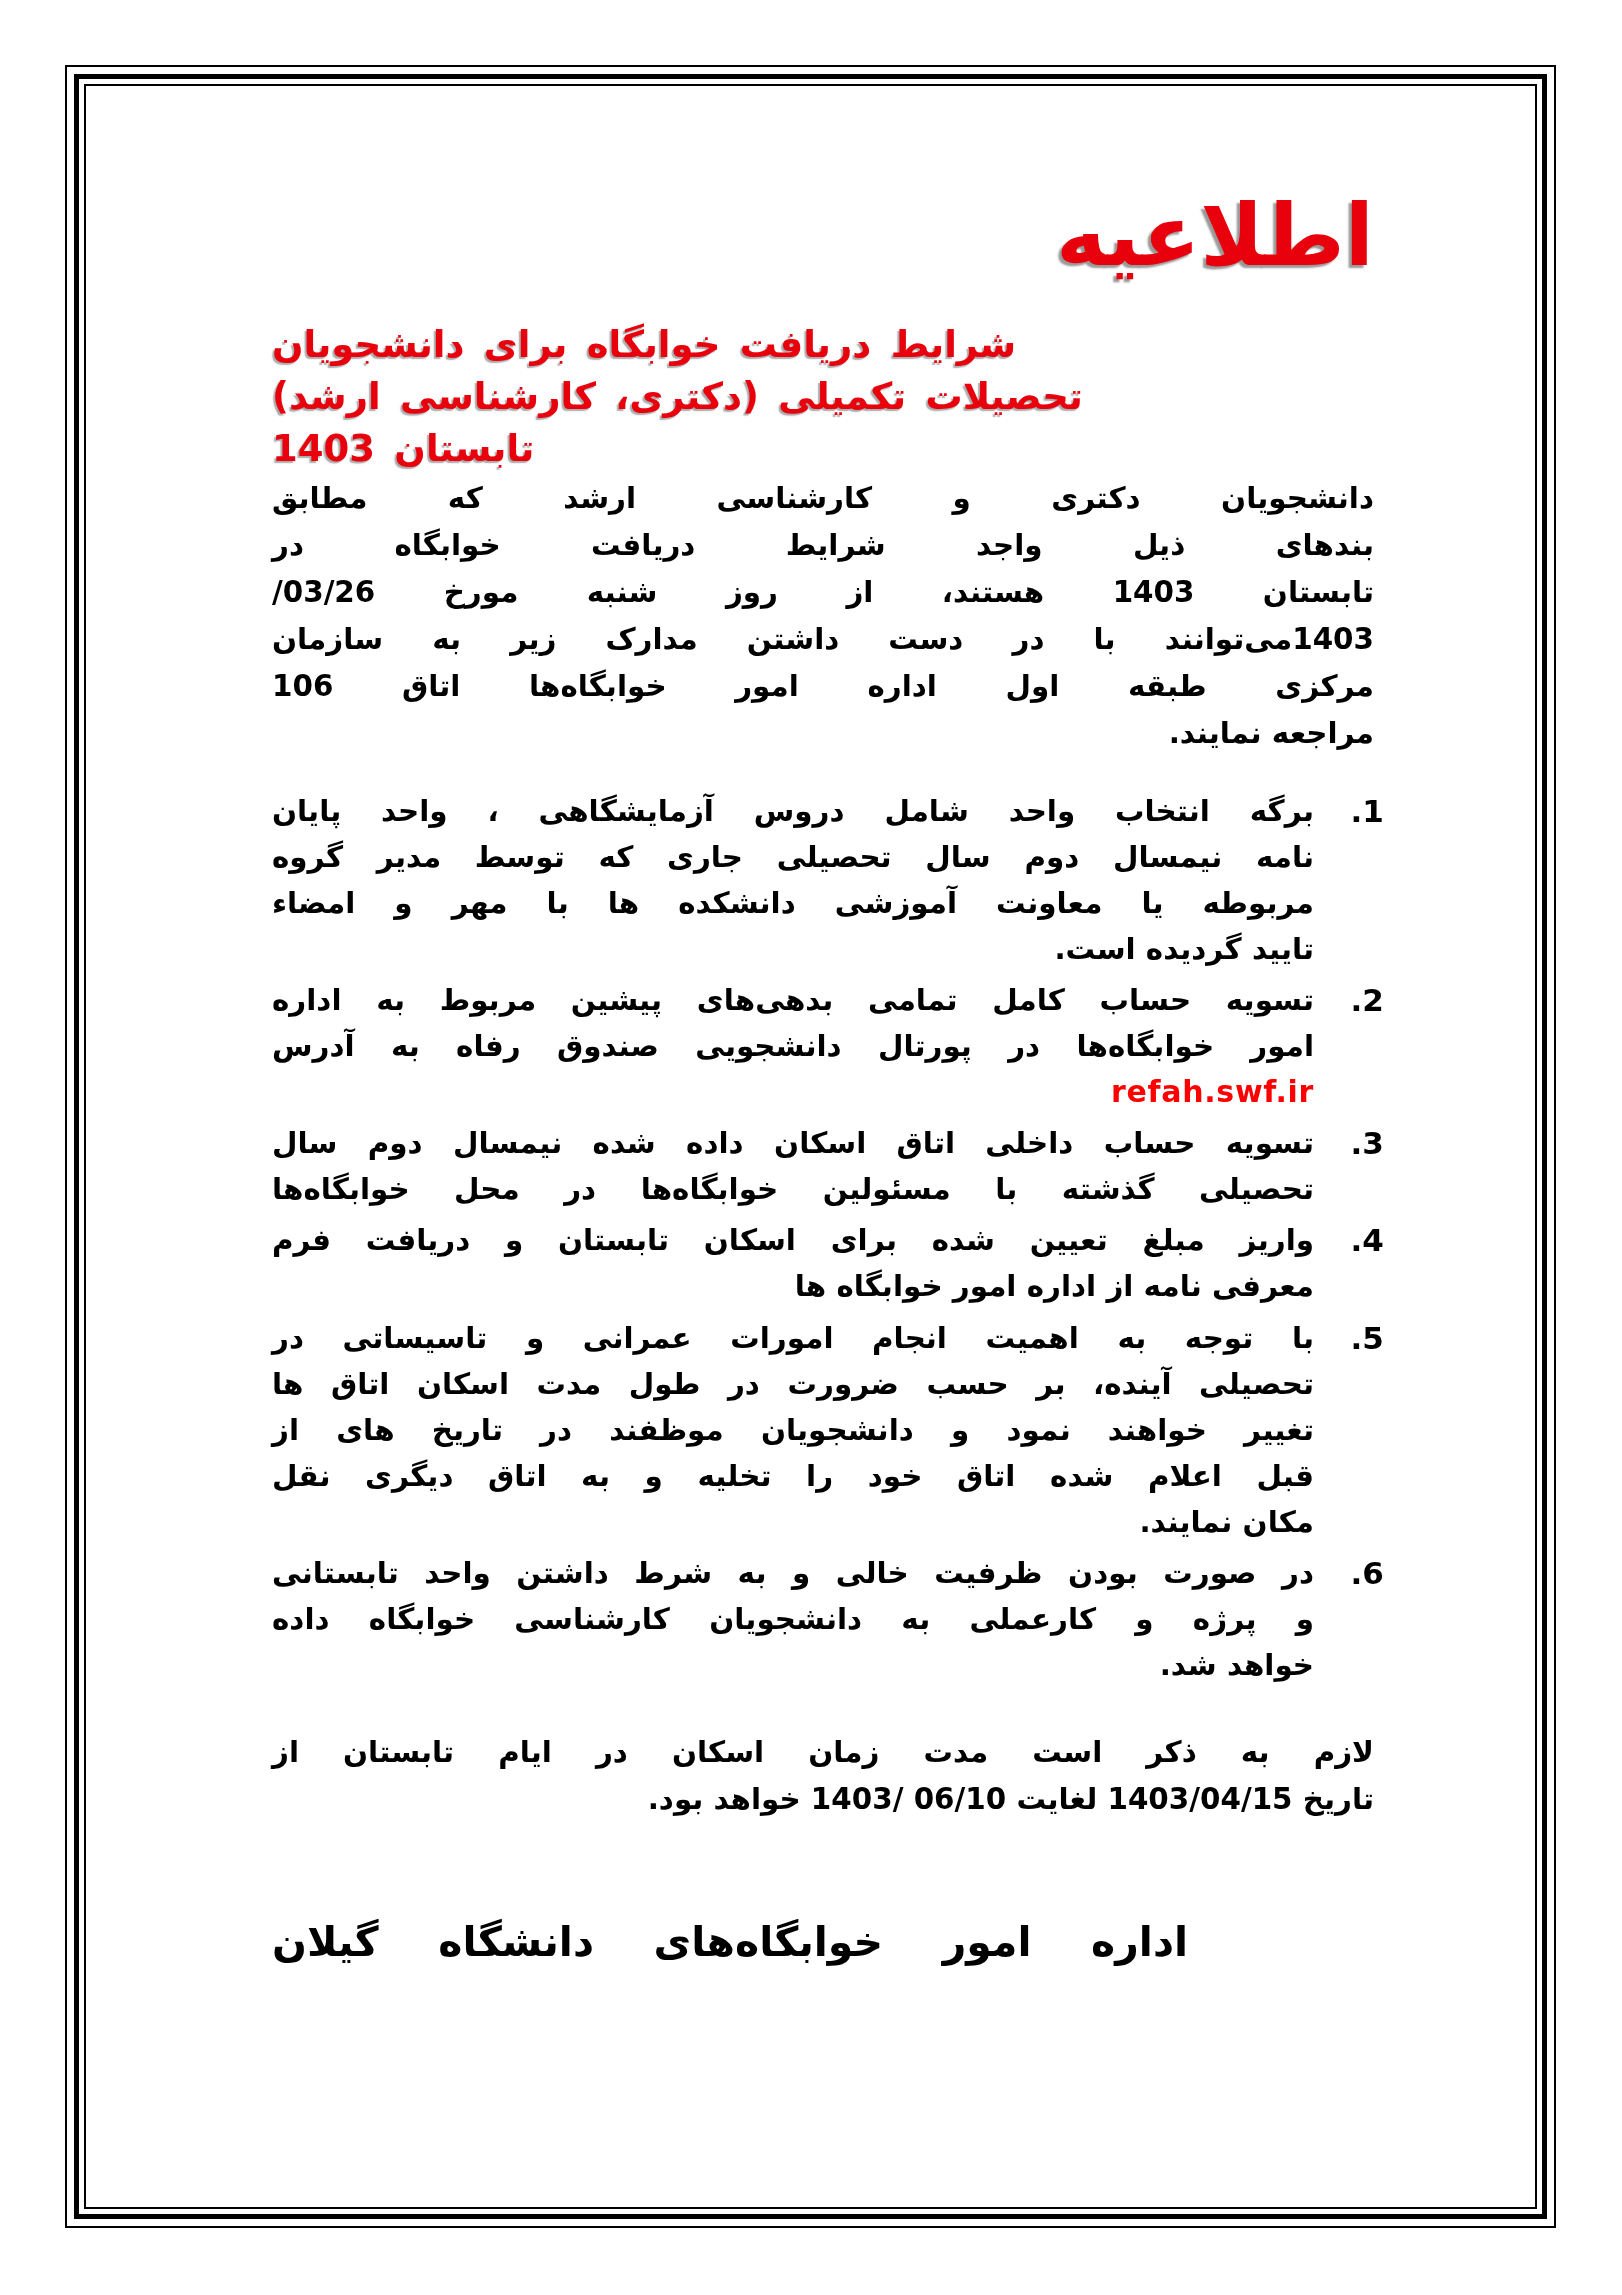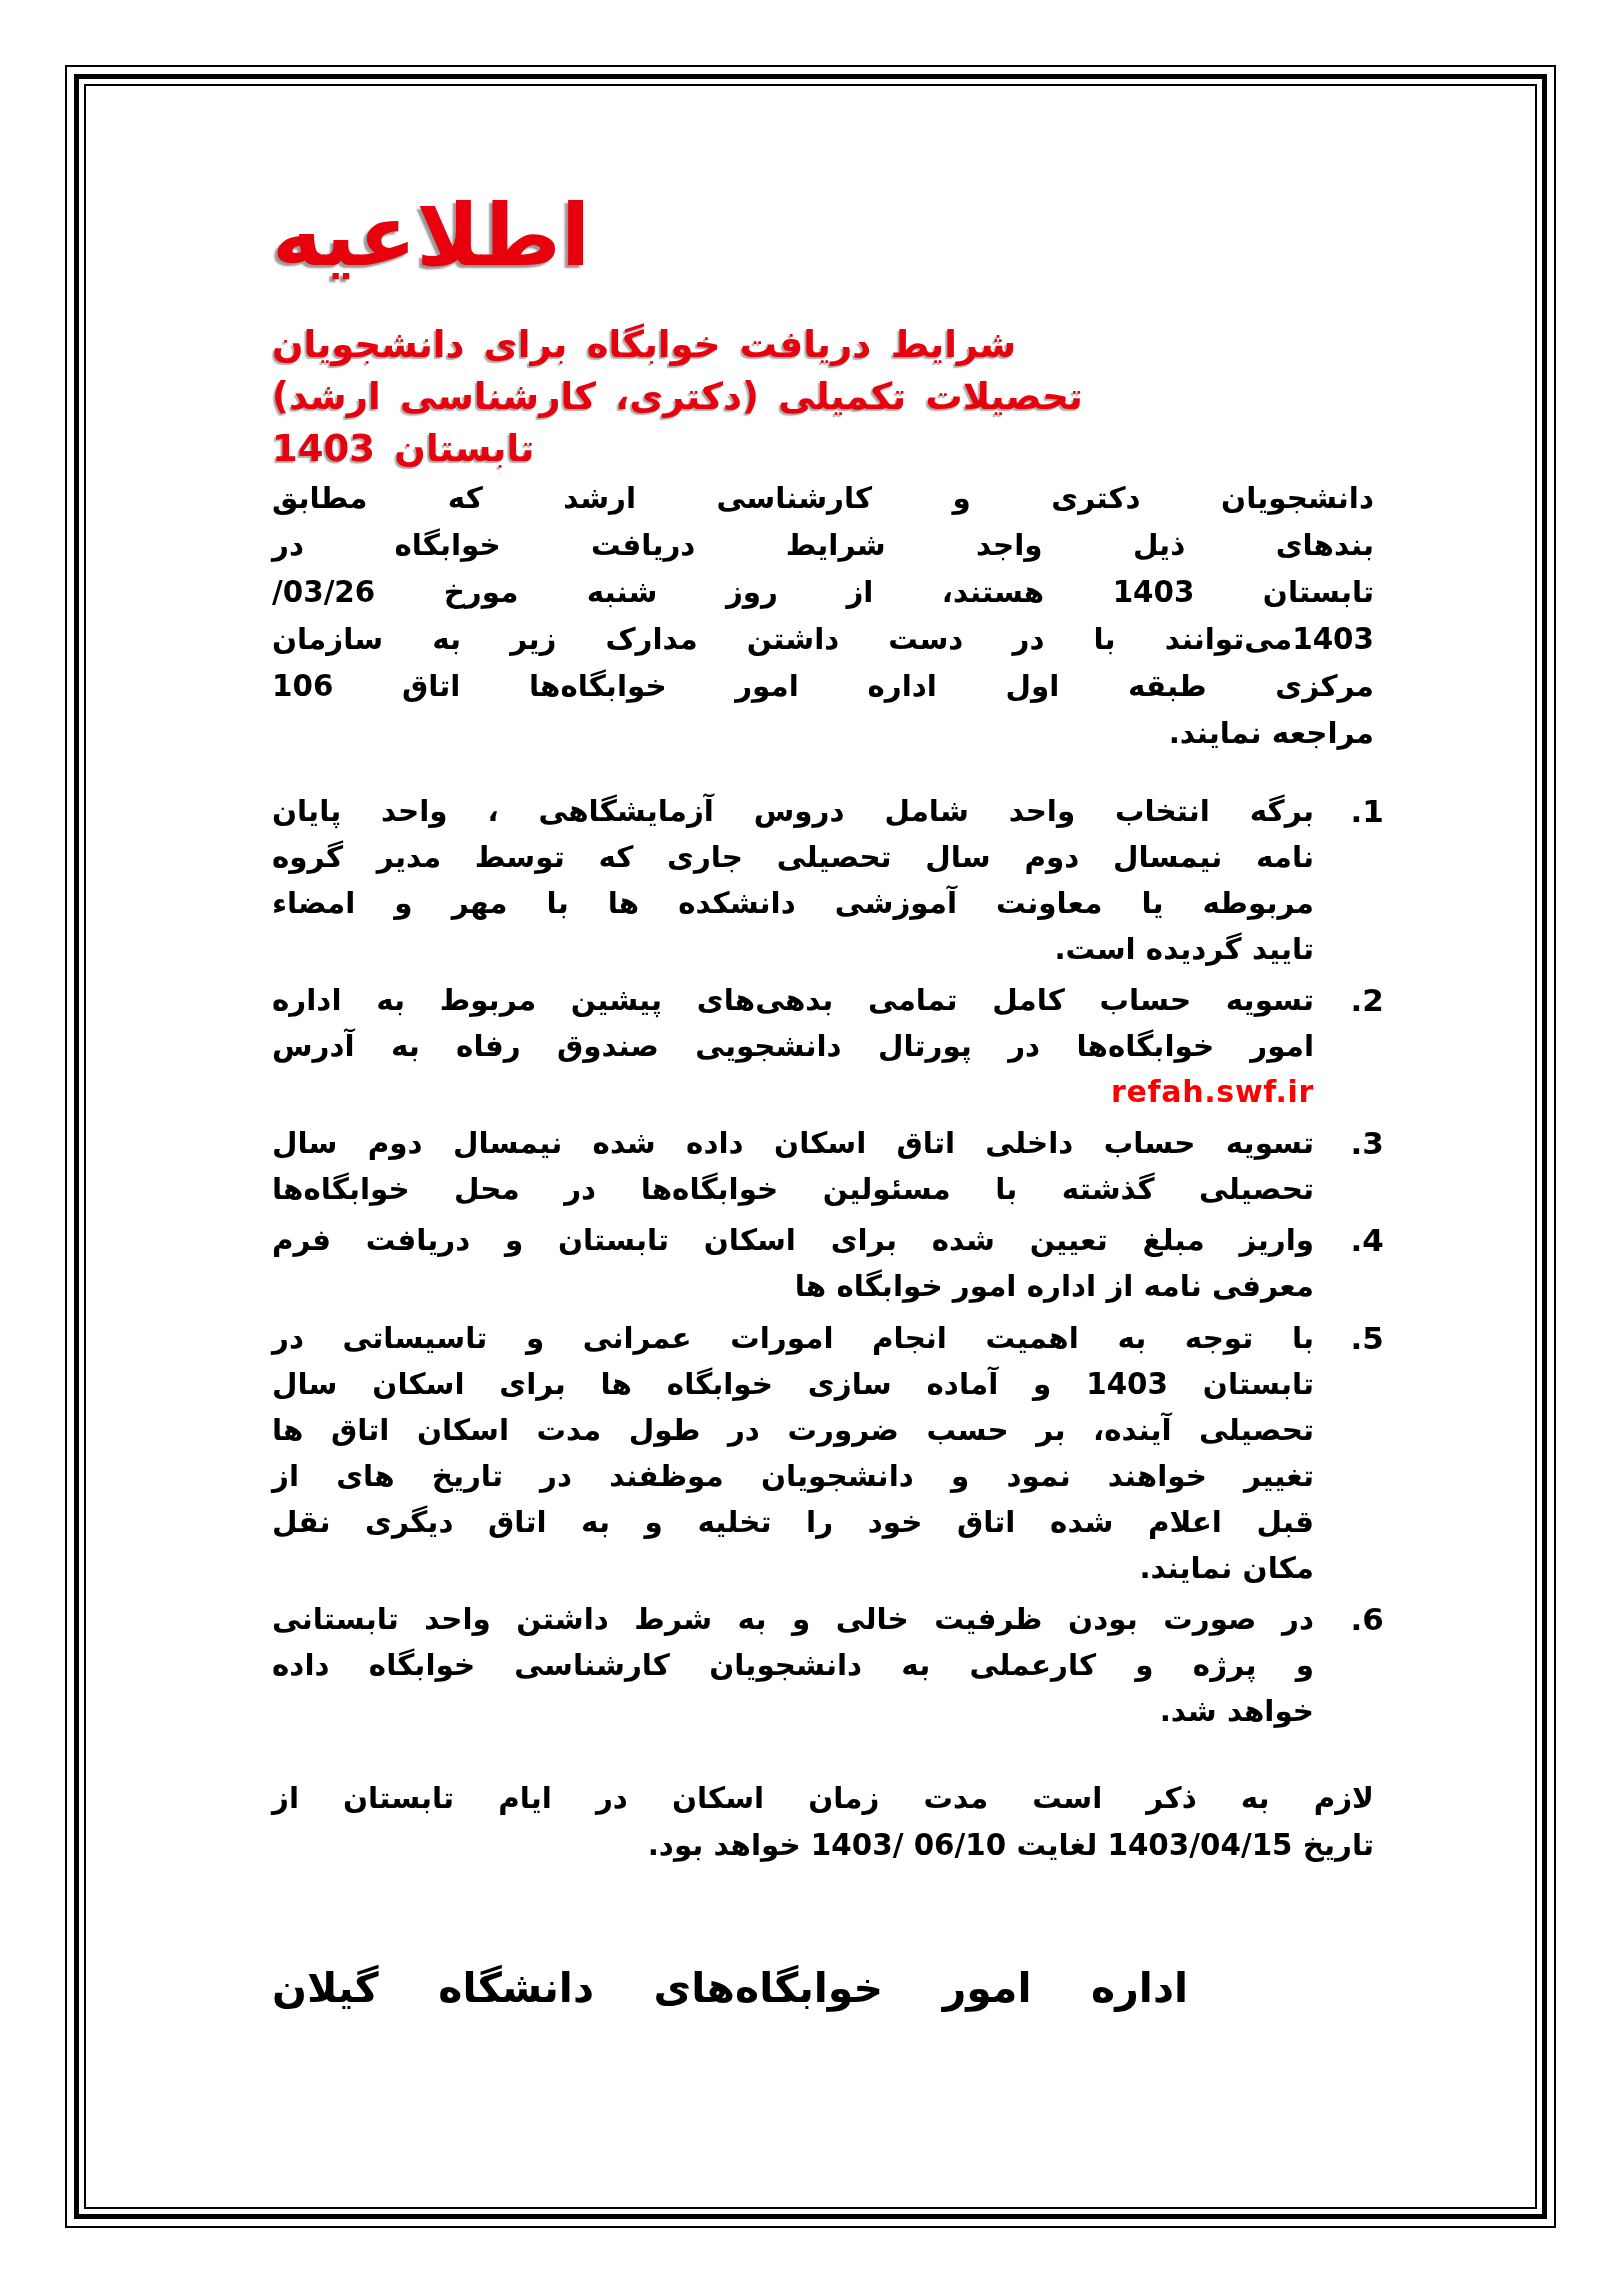--- a/index.html
+++ b/index.html
@@ -10,21 +10,21 @@
   
   .frame1{position:absolute;left:65px;top:65px;right:67px;bottom:67px;border:2px solid #000;}
   .frame2{position:absolute;inset:7.2px;border:5.2px solid #000;}
   .frame3{position:absolute;inset:5.2px;border:2.6px solid #000;}
 
   .content{
     position:absolute;left:272px;top:90px;width:1102px;
     direction:rtl;color:var(--text,#000);font-weight:bold;
   }
   .title{
-    margin-top:97px;text-align:left;
+    margin-top:97px;text-align:right;
     font-size:85px;line-height:1.15;
     color:var(--accent,#e8000d);
     text-shadow:-3.3px 3.3px 2px #999;
   }
   .subtitle{margin-top:34px;}
   .subtitle .ln{
     text-align:left;font-size:37px;line-height:52px;
     color:var(--accent,#e8000d);text-shadow:-2px 2px 1.3px #aaa;
     word-spacing:6.5px;
   }
@@ -108,21 +108,20 @@
       <div class="itext">
         <div class="ln full">واریز مبلغ تعیین شده برای اسکان تابستان و دریافت فرم</div>
         <div class="ln last">معرفی نامه از اداره امور خوابگاه ها</div>
       </div>
     </div>
 
     <div class="item">
       <span class="num">5.</span>
       <div class="itext">
         <div class="ln full">با توجه به اهمیت انجام امورات عمرانی و تاسیساتی در</div>
-        <div class="ln full">تابستان 1403 و آماده سازی خوابگاه ها برای اسکان سال</div>
         <div class="ln full">تحصیلی آینده، بر حسب ضرورت در طول مدت اسکان اتاق ها</div>
         <div class="ln full">تغییر خواهند نمود و دانشجویان موظفند در تاریخ های از</div>
         <div class="ln full">قبل اعلام شده اتاق خود را تخلیه و به اتاق دیگری نقل</div>
         <div class="ln last">مکان نمایند.</div>
       </div>
     </div>
 
     <div class="item">
       <span class="num">6.</span>
       <div class="itext">

